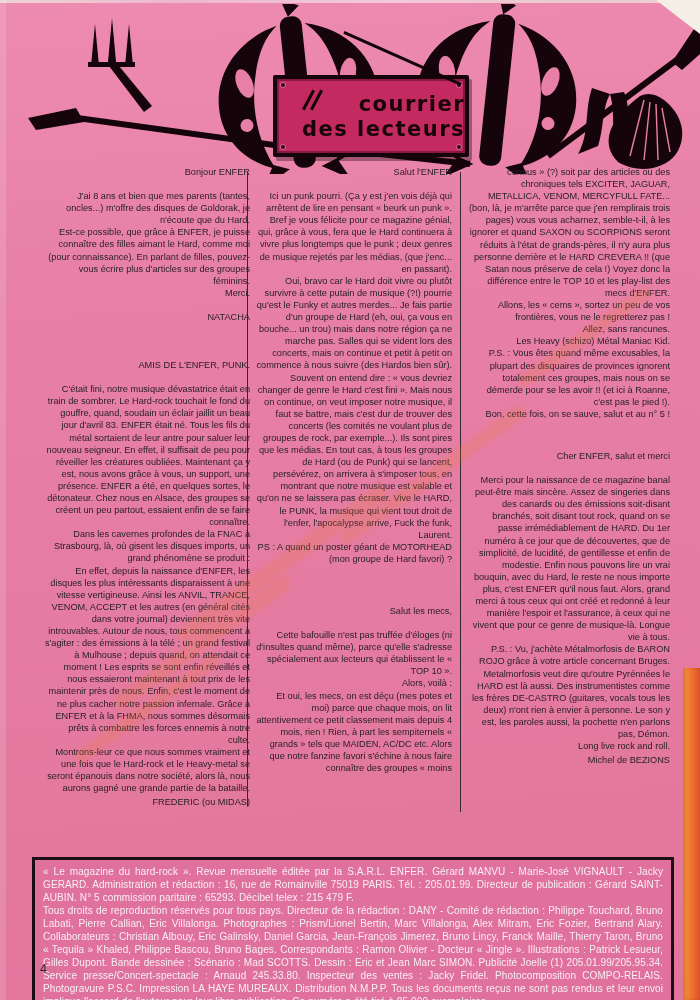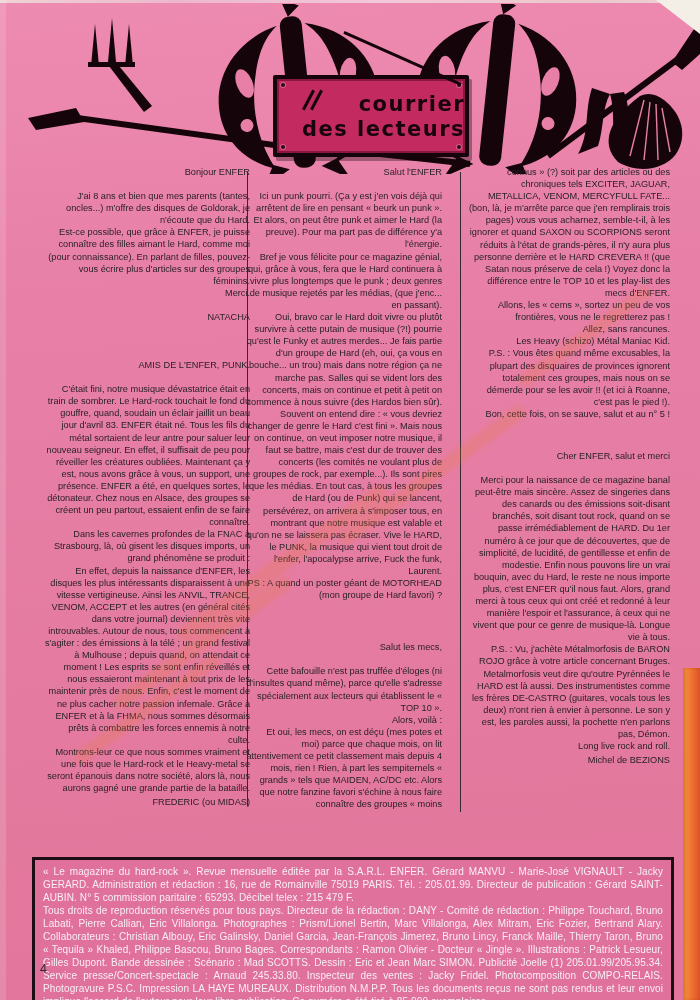--- a/index.html
+++ b/index.html
@@ -36,21 +36,21 @@
   .scratch{position:absolute;right:4px;top:4px;width:128px;height:2.5px;background:#14040a;
     transform-origin:100% 50%;transform:rotate(24deg);}
   .slash{position:absolute;left:30px;top:10px;width:3px;height:22px;background:#14040a;
     transform:rotate(28deg);}
   .slash.sl2{left:38px;}
 
   
   .col{position:absolute;top:166px;color:#2b2127;font-size:9.2px;line-height:12.1px;
     text-align:justify;}
   .c1{left:36px;width:206px;margin-left:8px;}
-  .c2{left:246px;width:196px;}
+  .c2{left:256px;width:196px;}
   .c3{left:468px;width:202px;}
   .col p{margin:0;text-align:right;}
   .greet{margin-bottom:12px !important;}
   .head{margin-top:36px !important;margin-bottom:12px !important;}
   .sig{text-align:right;margin-top:12px !important;}
   .sig.tight{margin-top:2px !important;}
   .gap-big{margin-top:40px !important;}
   .gap-mid{margin-top:30px !important;}
   .divider{position:absolute;width:1px;background:#352831;}
   .d1{left:247px;top:172px;height:634px;}
@@ -157,21 +157,20 @@
     <p>C'était fini, notre musique dévastatrice était en train de sombrer. Le Hard-rock touchait le fond du gouffre, quand, soudain un éclair jaillit un beau jour d'avril 83. ENFER était né. Tous les fils du métal sortaient de leur antre pour saluer leur nouveau seigneur. En effet, il suffisait de peu pour réveiller les créatures oubliées. Maintenant ça y est, nous avons grâce à vous, un support, une présence. ENFER a été, en quelques sortes, le détonateur. Chez nous en Alsace, des groupes se créent un peu partout, essaient enfin de se faire connaître.</p>
     <p>Dans les cavernes profondes de la FNAC à Strasbourg, là, où gisent les disques imports, un grand phénomène se produit :</p>
     <p>En effet, depuis la naissance d'ENFER, les disques les plus intéressants disparaissent à une vitesse vertigineuse. Ainsi les ANVIL, TRANCE, VENOM, ACCEPT et les autres (en général cités dans votre journal) deviennent très vite introuvables. Autour de nous, tous commencent à s'agiter : des émissions à la télé ; un grand festival à Mulhouse ; depuis quand, on attendait ce moment ! Les esprits se sont enfin réveillés et nous essaieront maintenant à tout prix de les maintenir près de nous. Enfin, c'est le moment de ne plus cacher notre passion infernale. Grâce à ENFER et à la FHMA, nous sommes désormais prêts à combattre les forces ennemis à notre culte.</p>
     <p>Montrons-leur ce que nous sommes vraiment et une fois que le Hard-rock et le Heavy-metal se seront épanouis dans notre société, alors là, nous aurons gagné une grande partie de la bataille.</p>
     <p class="sig tight">FREDERIC (ou MIDAS)</p>
   </section>
 
   <section class="col c2">
     <p class="greet">Salut l'ENFER</p>
     <p>Ici un punk pourri. (Ça y est j'en vois déjà qui arrêtent de lire en pensant « beurk un punk ».</p>
-    <p>Et alors, on peut être punk et aimer le Hard (la preuve). Pour ma part pas de différence y'a l'énergie.</p>
     <p>Bref je vous félicite pour ce magazine génial, qui, grâce à vous, fera que le Hard continuera à vivre plus longtemps que le punk ; deux genres de musique rejetés par les médias, (que j'enc... en passant).</p>
     <p>Oui, bravo car le Hard doit vivre ou plutôt survivre à cette putain de musique (?!) pourrie qu'est le Funky et autres merdes... Je fais partie d'un groupe de Hard (eh, oui, ça vous en bouche... un trou) mais dans notre région ça ne marche pas. Salles qui se vident lors des concerts, mais on continue et petit à petit on commence à nous suivre (des Hardos bien sûr). Souvent on entend dire : « vous devriez changer de genre le Hard c'est fini ». Mais nous on continue, on veut imposer notre musique, il faut se battre, mais c'est dur de trouver des concerts (les comités ne voulant plus de groupes de rock, par exemple...). Ils sont pires que les médias. En tout cas, à tous les groupes de Hard (ou de Punk) qui se lancent, persévérez, on arrivera à s'imposer tous, en montrant que notre musique est valable et qu'on ne se laissera pas écraser. Vive le HARD, le PUNK, la musique qui vient tout droit de l'enfer, l'apocalypse arrive, Fuck the funk,</p>
     <p>Laurent.</p>
     <p>PS : A quand un poster géant de MOTORHEAD (mon groupe de Hard favori) ?</p>
     <p class="greet gap-big">Salut les mecs,</p>
     <p>Cette bafouille n'est pas truffée d'éloges (ni d'insultes quand même), parce qu'elle s'adresse spécialement aux lecteurs qui établissent le « TOP 10 ».</p>
     <p>Alors, voilà :</p>
     <p>Et oui, les mecs, on est déçu (mes potes et moi) parce que chaque mois, on lit attentivement ce petit classement mais depuis 4 mois, rien ! Rien, à part les sempiternels « grands » tels que MAIDEN, AC/DC etc. Alors que notre fanzine favori s'échine à nous faire connaître des groupes « moins</p>
   </section>
 

